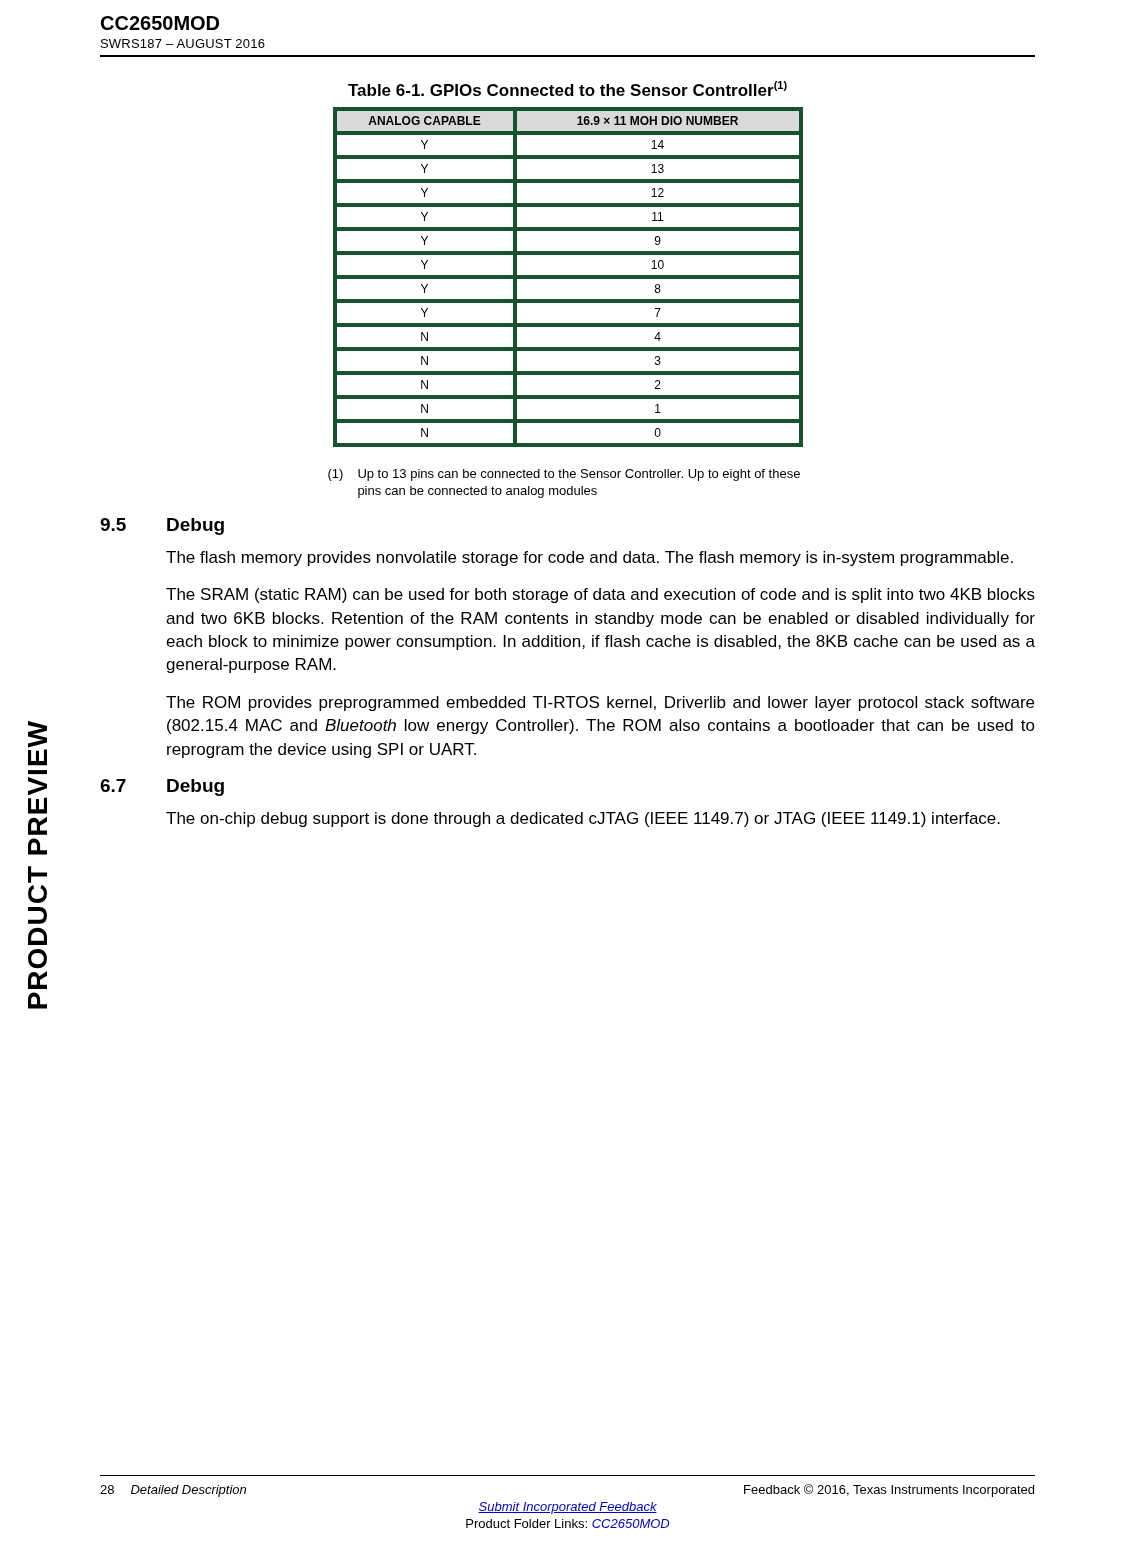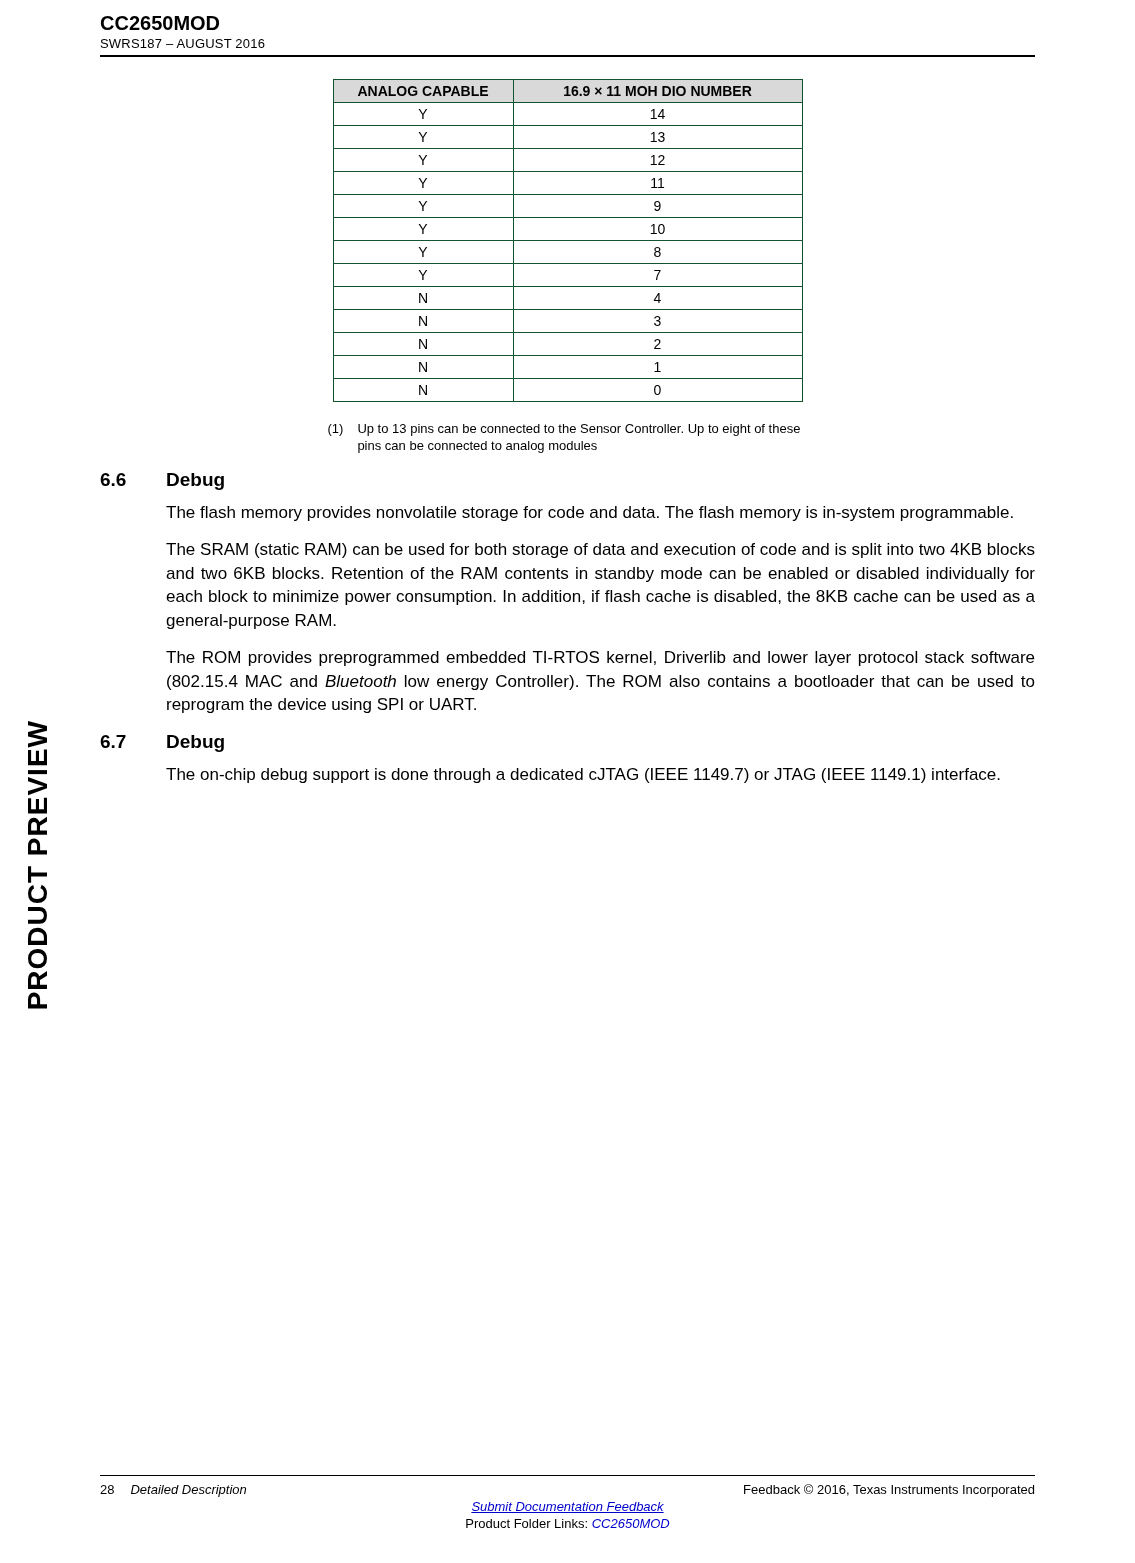--- a/index.html
+++ b/index.html
@@ -38,23 +38,23 @@
       font-weight: bold;
       margin-bottom: 6px;
     }
     .table-caption sup { font-size: 11px; }
     .gpio-table {
       border-collapse: collapse;
       margin: 0 auto;
       width: 470px;
     }
     .gpio-table th, .gpio-table td {
-      border: 1px solid #14532d;
+      border: 4px solid #14532d;
       text-align: center;
-      font-size: 14px;
+      font-size: 12px;
       padding: 3px 6px;
     }
     .gpio-table th {
       background: #d9d9d9;
       font-weight: bold;
     }
     .gpio-table th:first-child { width: 180px; }
     .footnote-block {
       width: 480px;
       margin: 18px auto 0 auto;
@@ -119,20 +119,23 @@
 <div class="side-label">PRODUCT PREVIEW</div>
 
 <div class="page-content">
   <div class="header-row">
     <div class="header-left">
       <div class="product-name">CC2650MOD</div>
       <div class="doc-id">SWRS187 – AUGUST 2016</div>
     </div>
   </div>
 
+  <div class="table-caption">
+    <span>Table 6-1. GPIOs Connected to the Sensor Controller</span><sup>(1)</sup>
+  </div>
 
   <table class="gpio-table">
     <thead>
       <tr>
         <th>ANALOG CAPABLE</th>
         <th>16.9 × 11 MOH DIO NUMBER</th>
       </tr>
     </thead>
     <tbody id="gpio-body">
         <tr>
@@ -189,21 +192,21 @@
         </tr>
       </tbody>
   </table>
 
   <div class="footnote-block">
     <div class="footnote-num">(1)</div>
     <div>Up to 13 pins can be connected to the Sensor Controller. Up to eight of these pins can be connected to analog modules</div>
   </div>
 
   <div class="section-row">
-    <div class="section-num">6.6</div>
+    <div class="section-num">9.5</div>
     <div class="section-title">Debug</div>
   </div>
   <div class="body-text">The flash memory provides nonvolatile storage for code and data. The flash memory is in-system programmable.</div>
   <div class="body-text">The SRAM (static RAM) can be used for both storage of data and execution of code and is split into two 4KB blocks and two 6KB blocks. Retention of the RAM contents in standby mode can be enabled or disabled individually for each block to minimize power consumption. In addition, if flash cache is disabled, the 8KB cache can be used as a general-purpose RAM.</div>
   <div class="body-text">
     <span>The ROM provides preprogrammed embedded TI-RTOS kernel, Driverlib and lower layer protocol stack software (802.15.4 MAC and </span><span class="italic">Bluetooth</span><span> low energy Controller). The ROM also contains a bootloader that can be used to reprogram the device using SPI or UART.</span>
   </div>
 
   <div class="section-row">
     <div class="section-num">6.7</div>
@@ -214,18 +217,18 @@
 
 <div class="footer">
   <div class="footer-row1">
     <div class="left-group">
       <span class="pg">28</span>
       <span class="sec">Detailed Description</span>
     </div>
     <div>Feedback © 2016, Texas Instruments Incorporated</div>
   </div>
   <div class="footer-center">
-    <a class="link-blue">Submit Documentation Feedback</a>
+    <a class="link-blue">Submit Incorporated Feedback</a>
   </div>
   <div class="footer-center">
     <span>Product Folder Links: </span><a class="link-blue-nou">CC2650MOD</a>
   </div>
 </div>
 
 </body></html>

